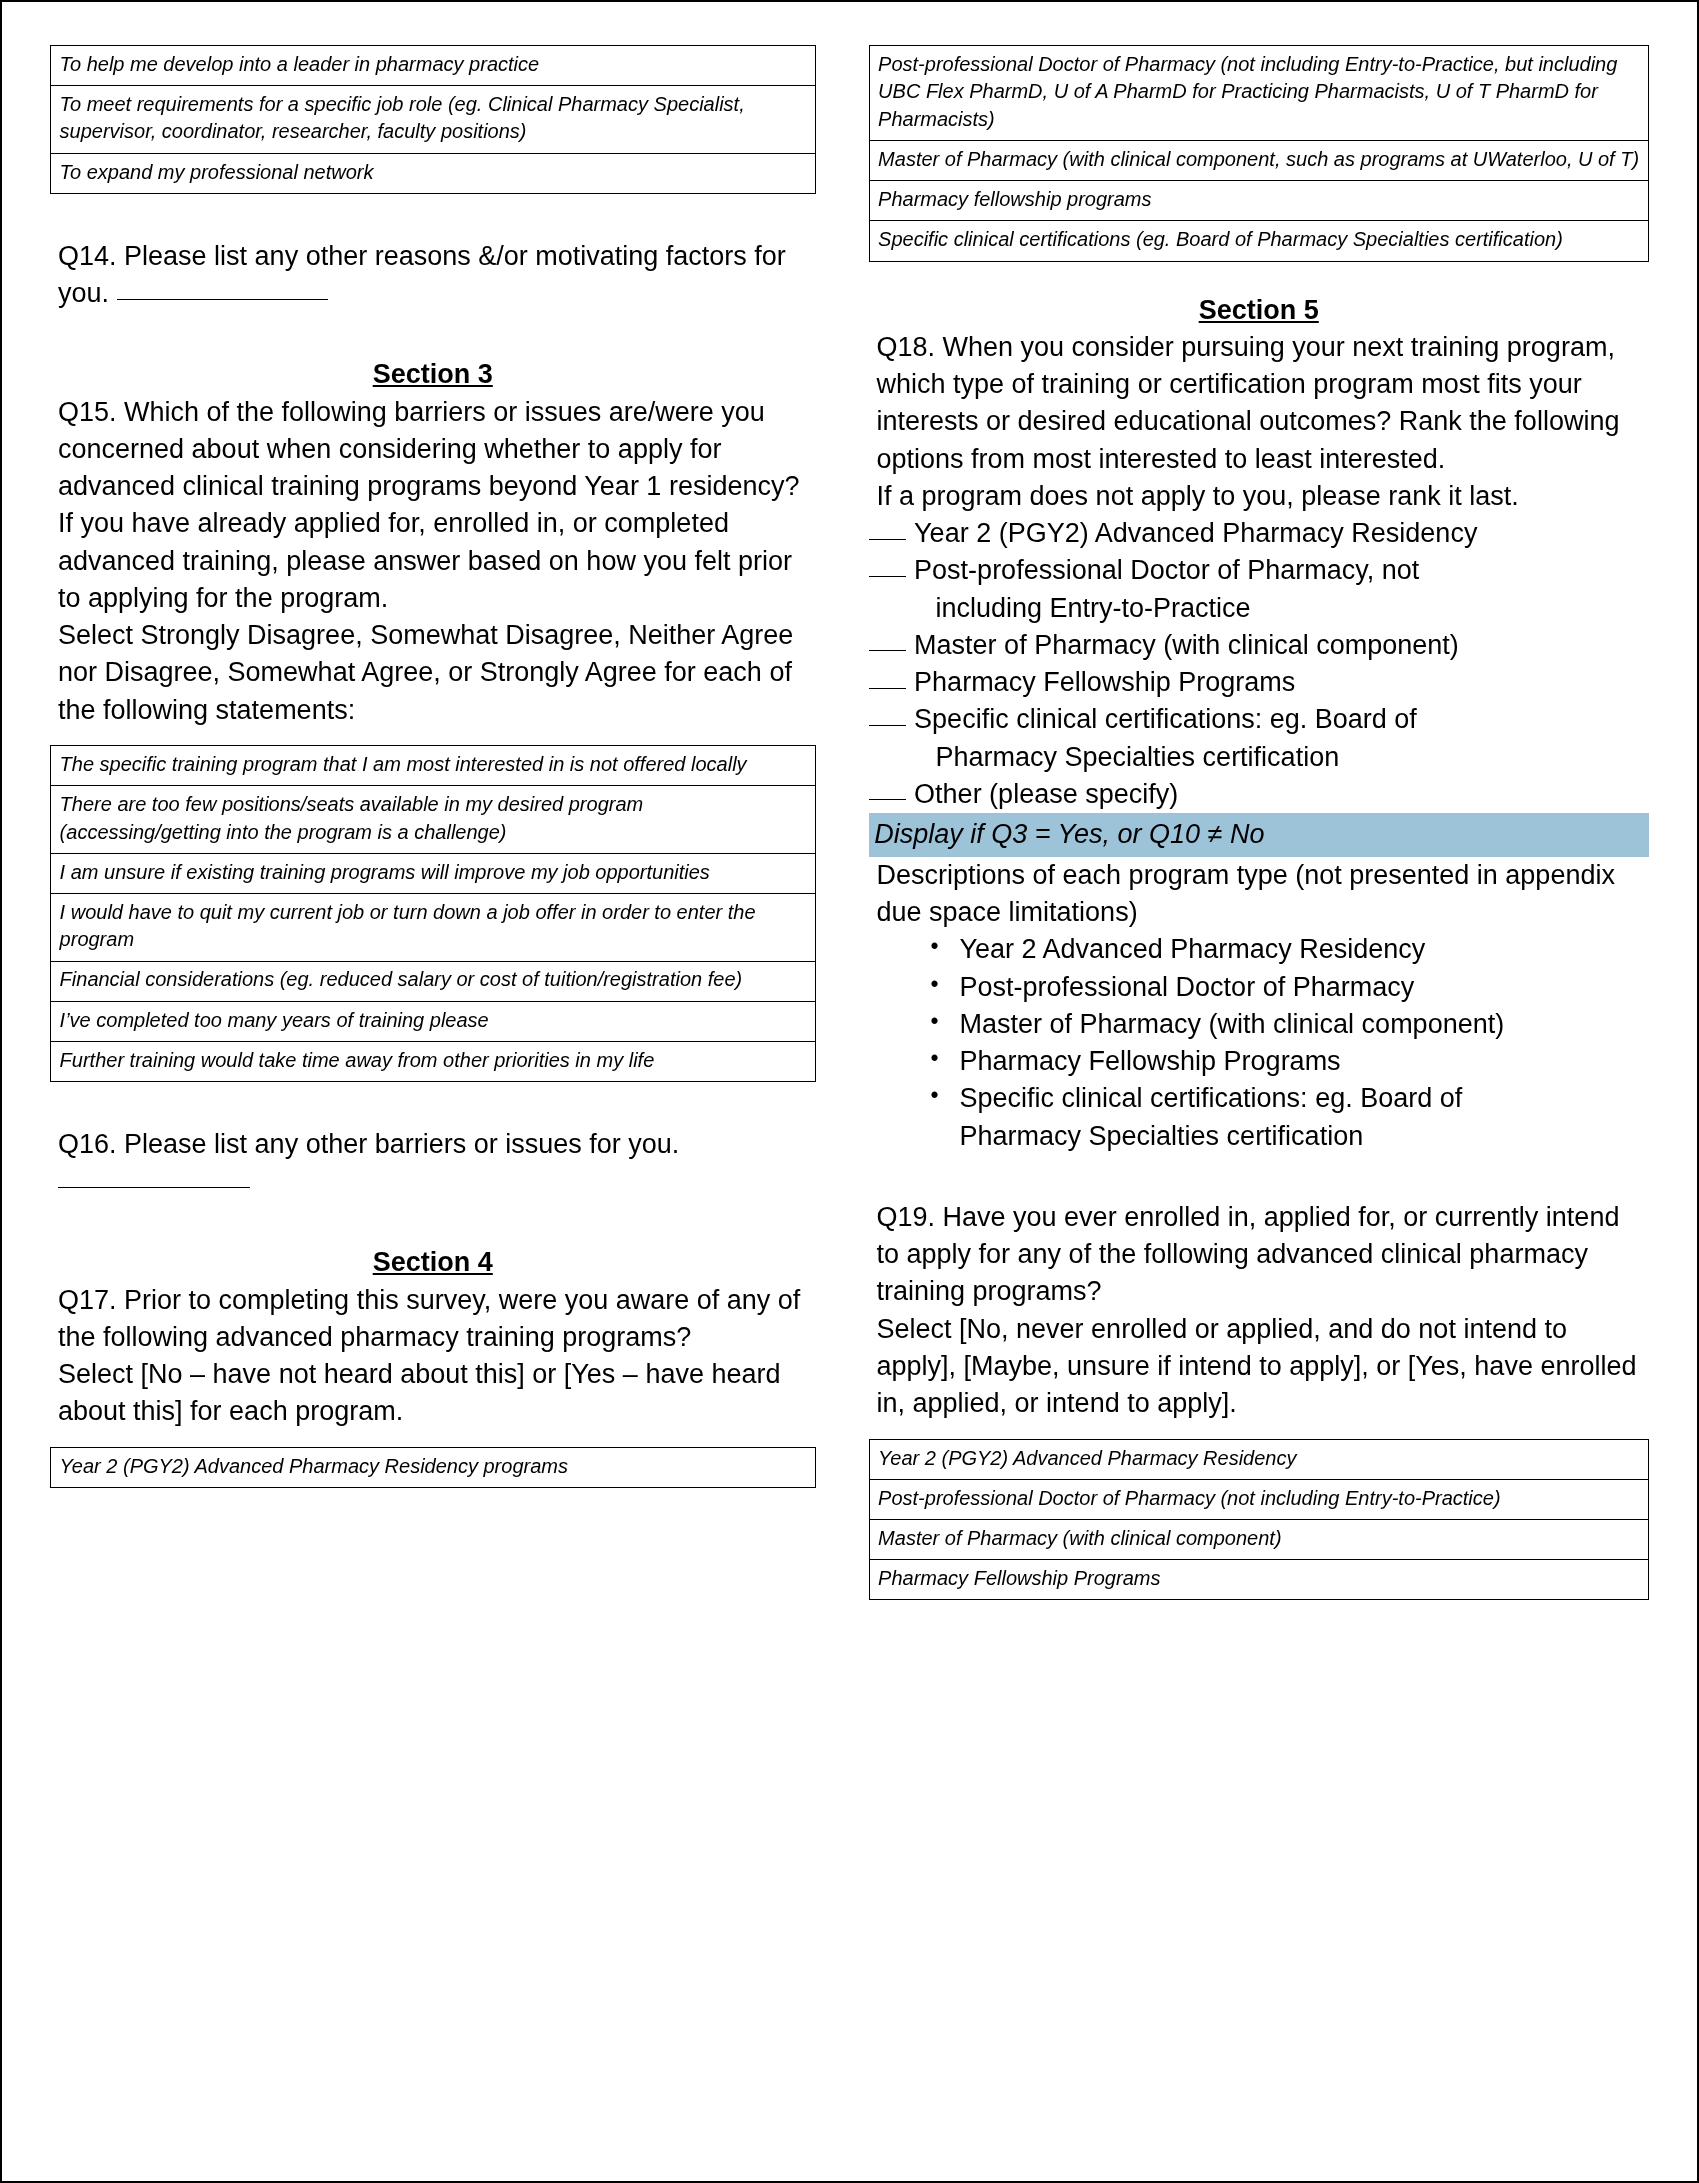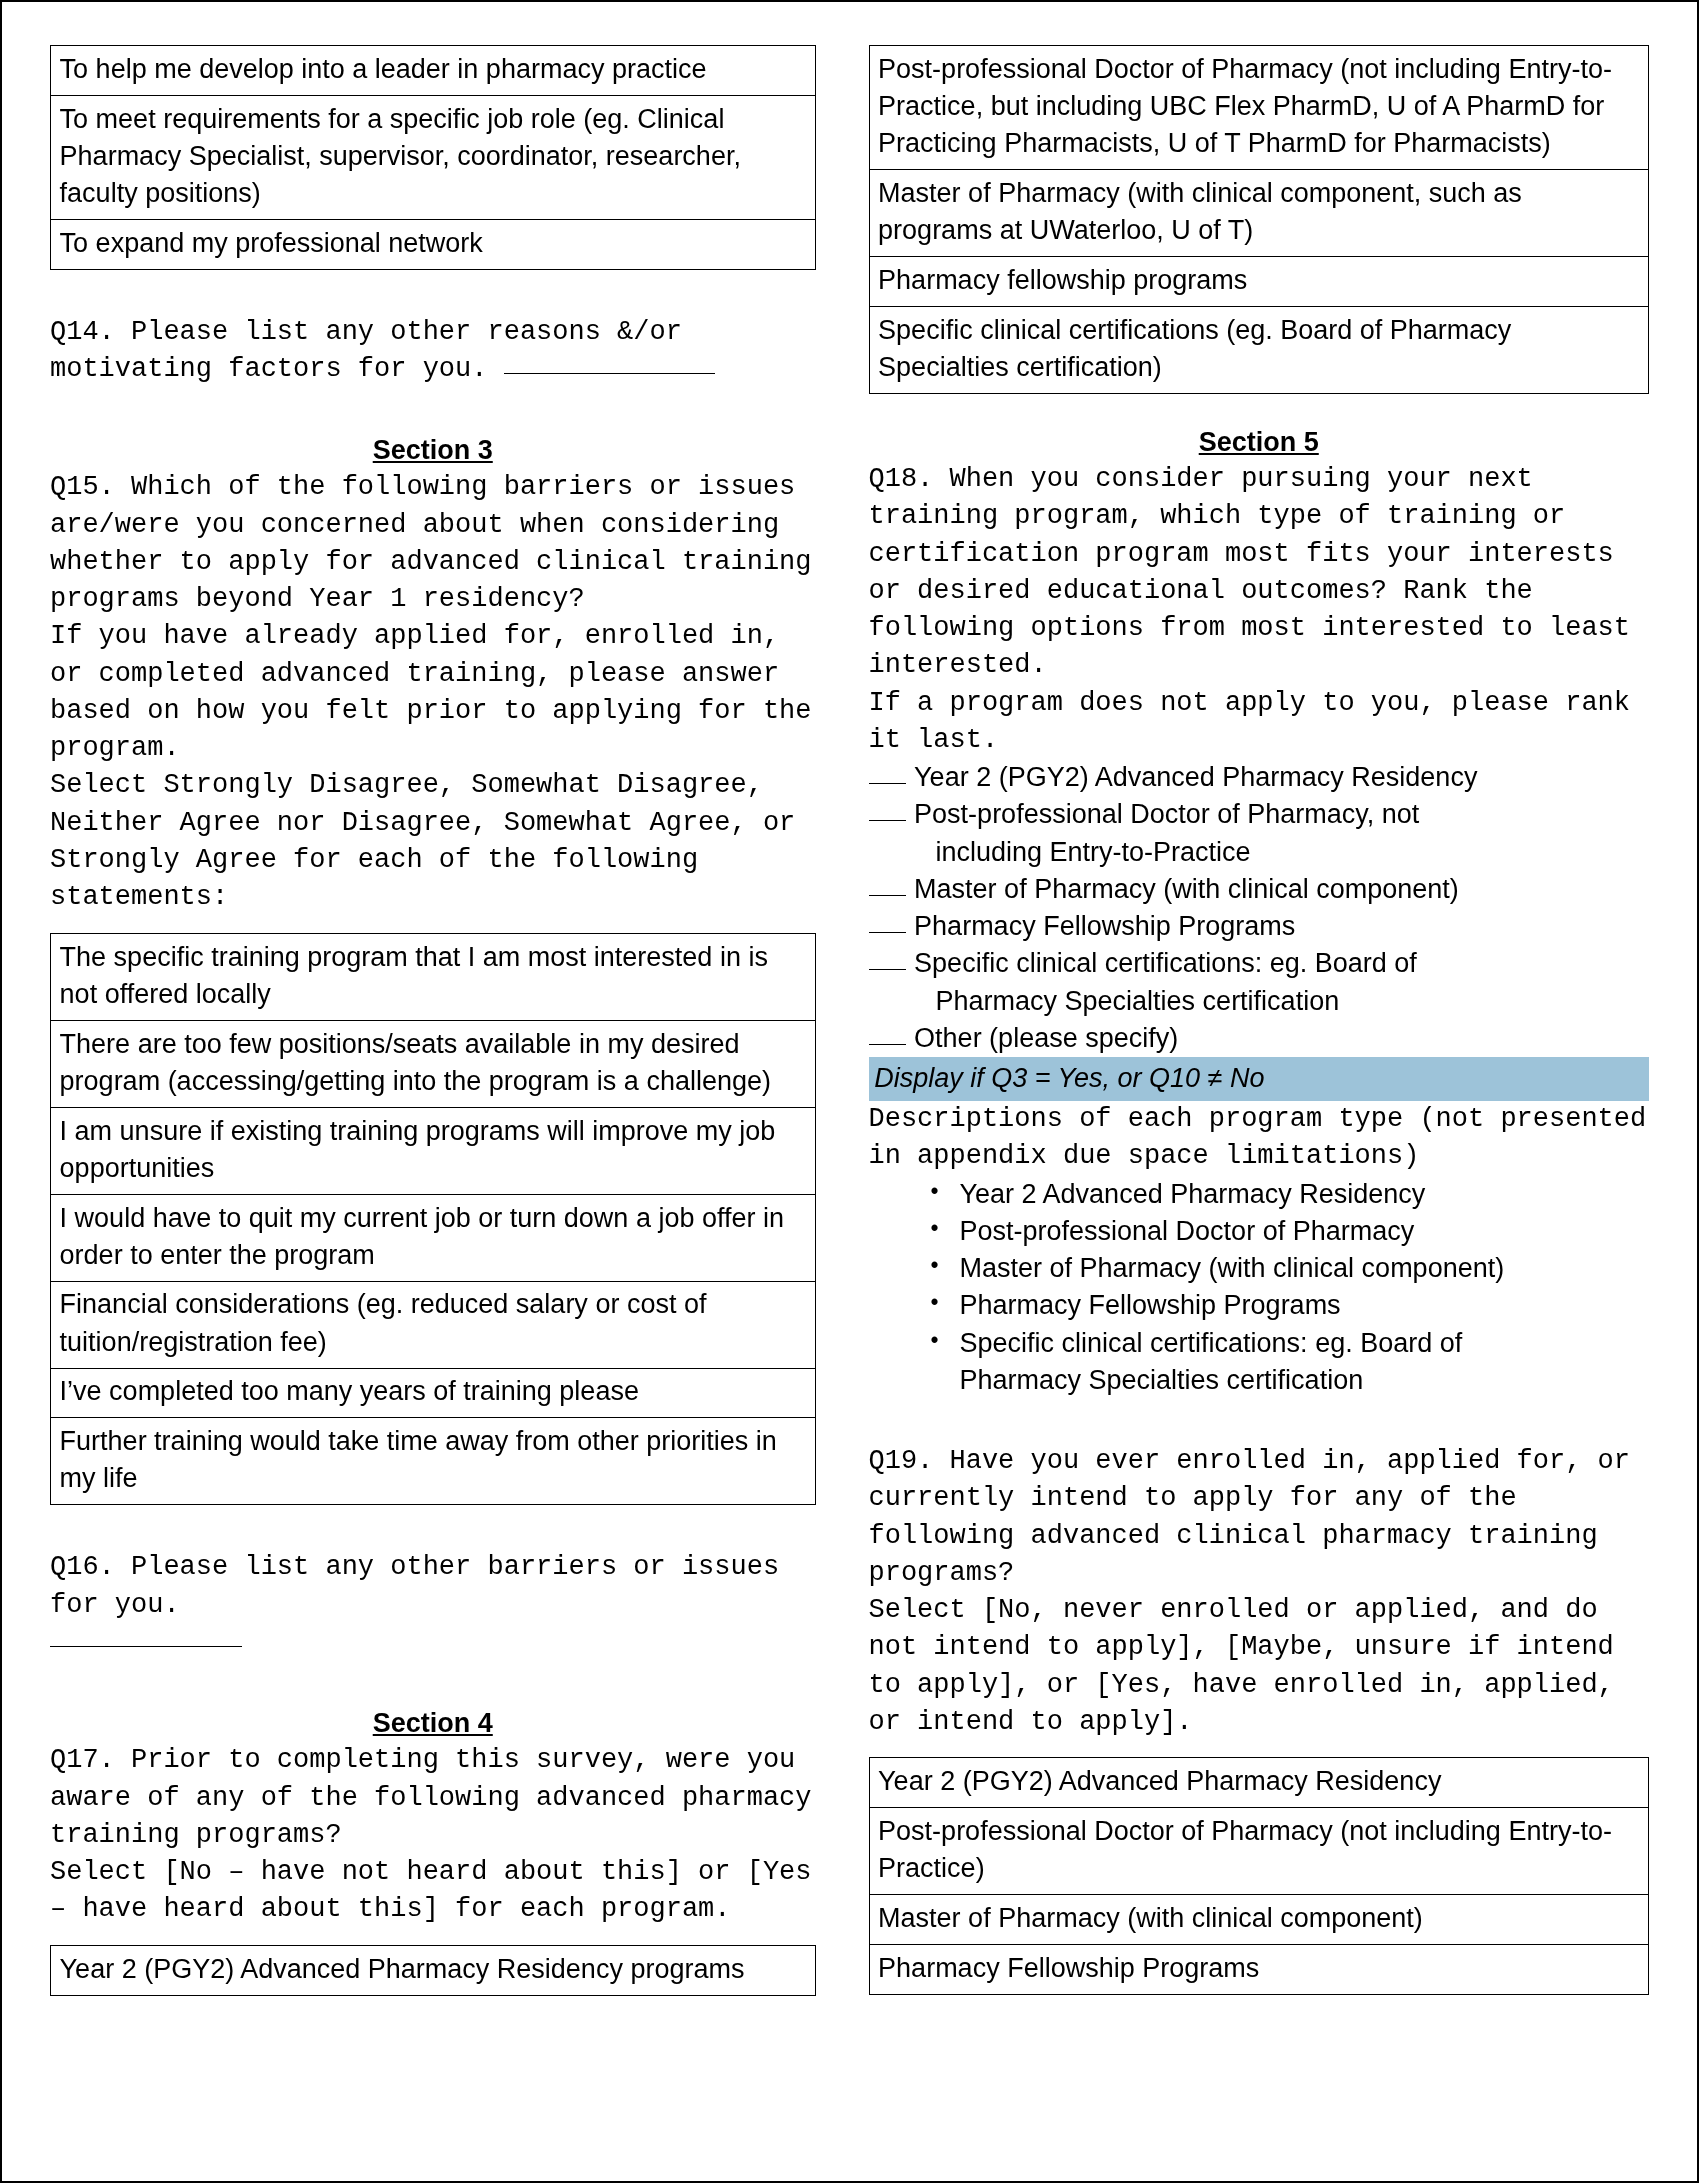--- a/index.html
+++ b/index.html
@@ -37,22 +37,21 @@
   }
   .col-right {
     width: 800px;
     padding-left: 19px;
   }
   .txt {
     font-size: 27px;
     line-height: 1.38;
   }
   .para {
-    margin: 0 0 0 0;
-    font-family: Liberation Mono, monospace;
+    margin: 0 0 0 8px;
   }
   .gap-sm { height: 16.3px; }
   .gap-md { height: 30px; }
   .gap-lg { height: 44px; }
 
   .section-head {
     font-size: 27px;
     font-weight: bold;
     text-decoration: underline;
     line-height: 1.38;
@@ -62,23 +61,24 @@
   
   .opt-table {
     border: 1.4px solid #000000;
     border-bottom: none;
     width: 100%;
     box-sizing: border-box;
   }
   .opt-row {
     border-bottom: 1.4px solid #000000;
     padding: 4.8px 8.6px 6.7px 8.6px;
-    font-size: 27px;
-    line-height: 1.38;
-    box-sizing: border-box;
+    font-size: 20px;
+    line-height: 1.38;
+    box-sizing: border-box;
+    font-style: italic;
   }
 
   .blank-line {
     display: inline-block;
     border-bottom: 1.4px solid #000000;
     width: 211px;
     vertical-align: 1.9px;
   }
   .blank-line.short {
     width: 192px;

